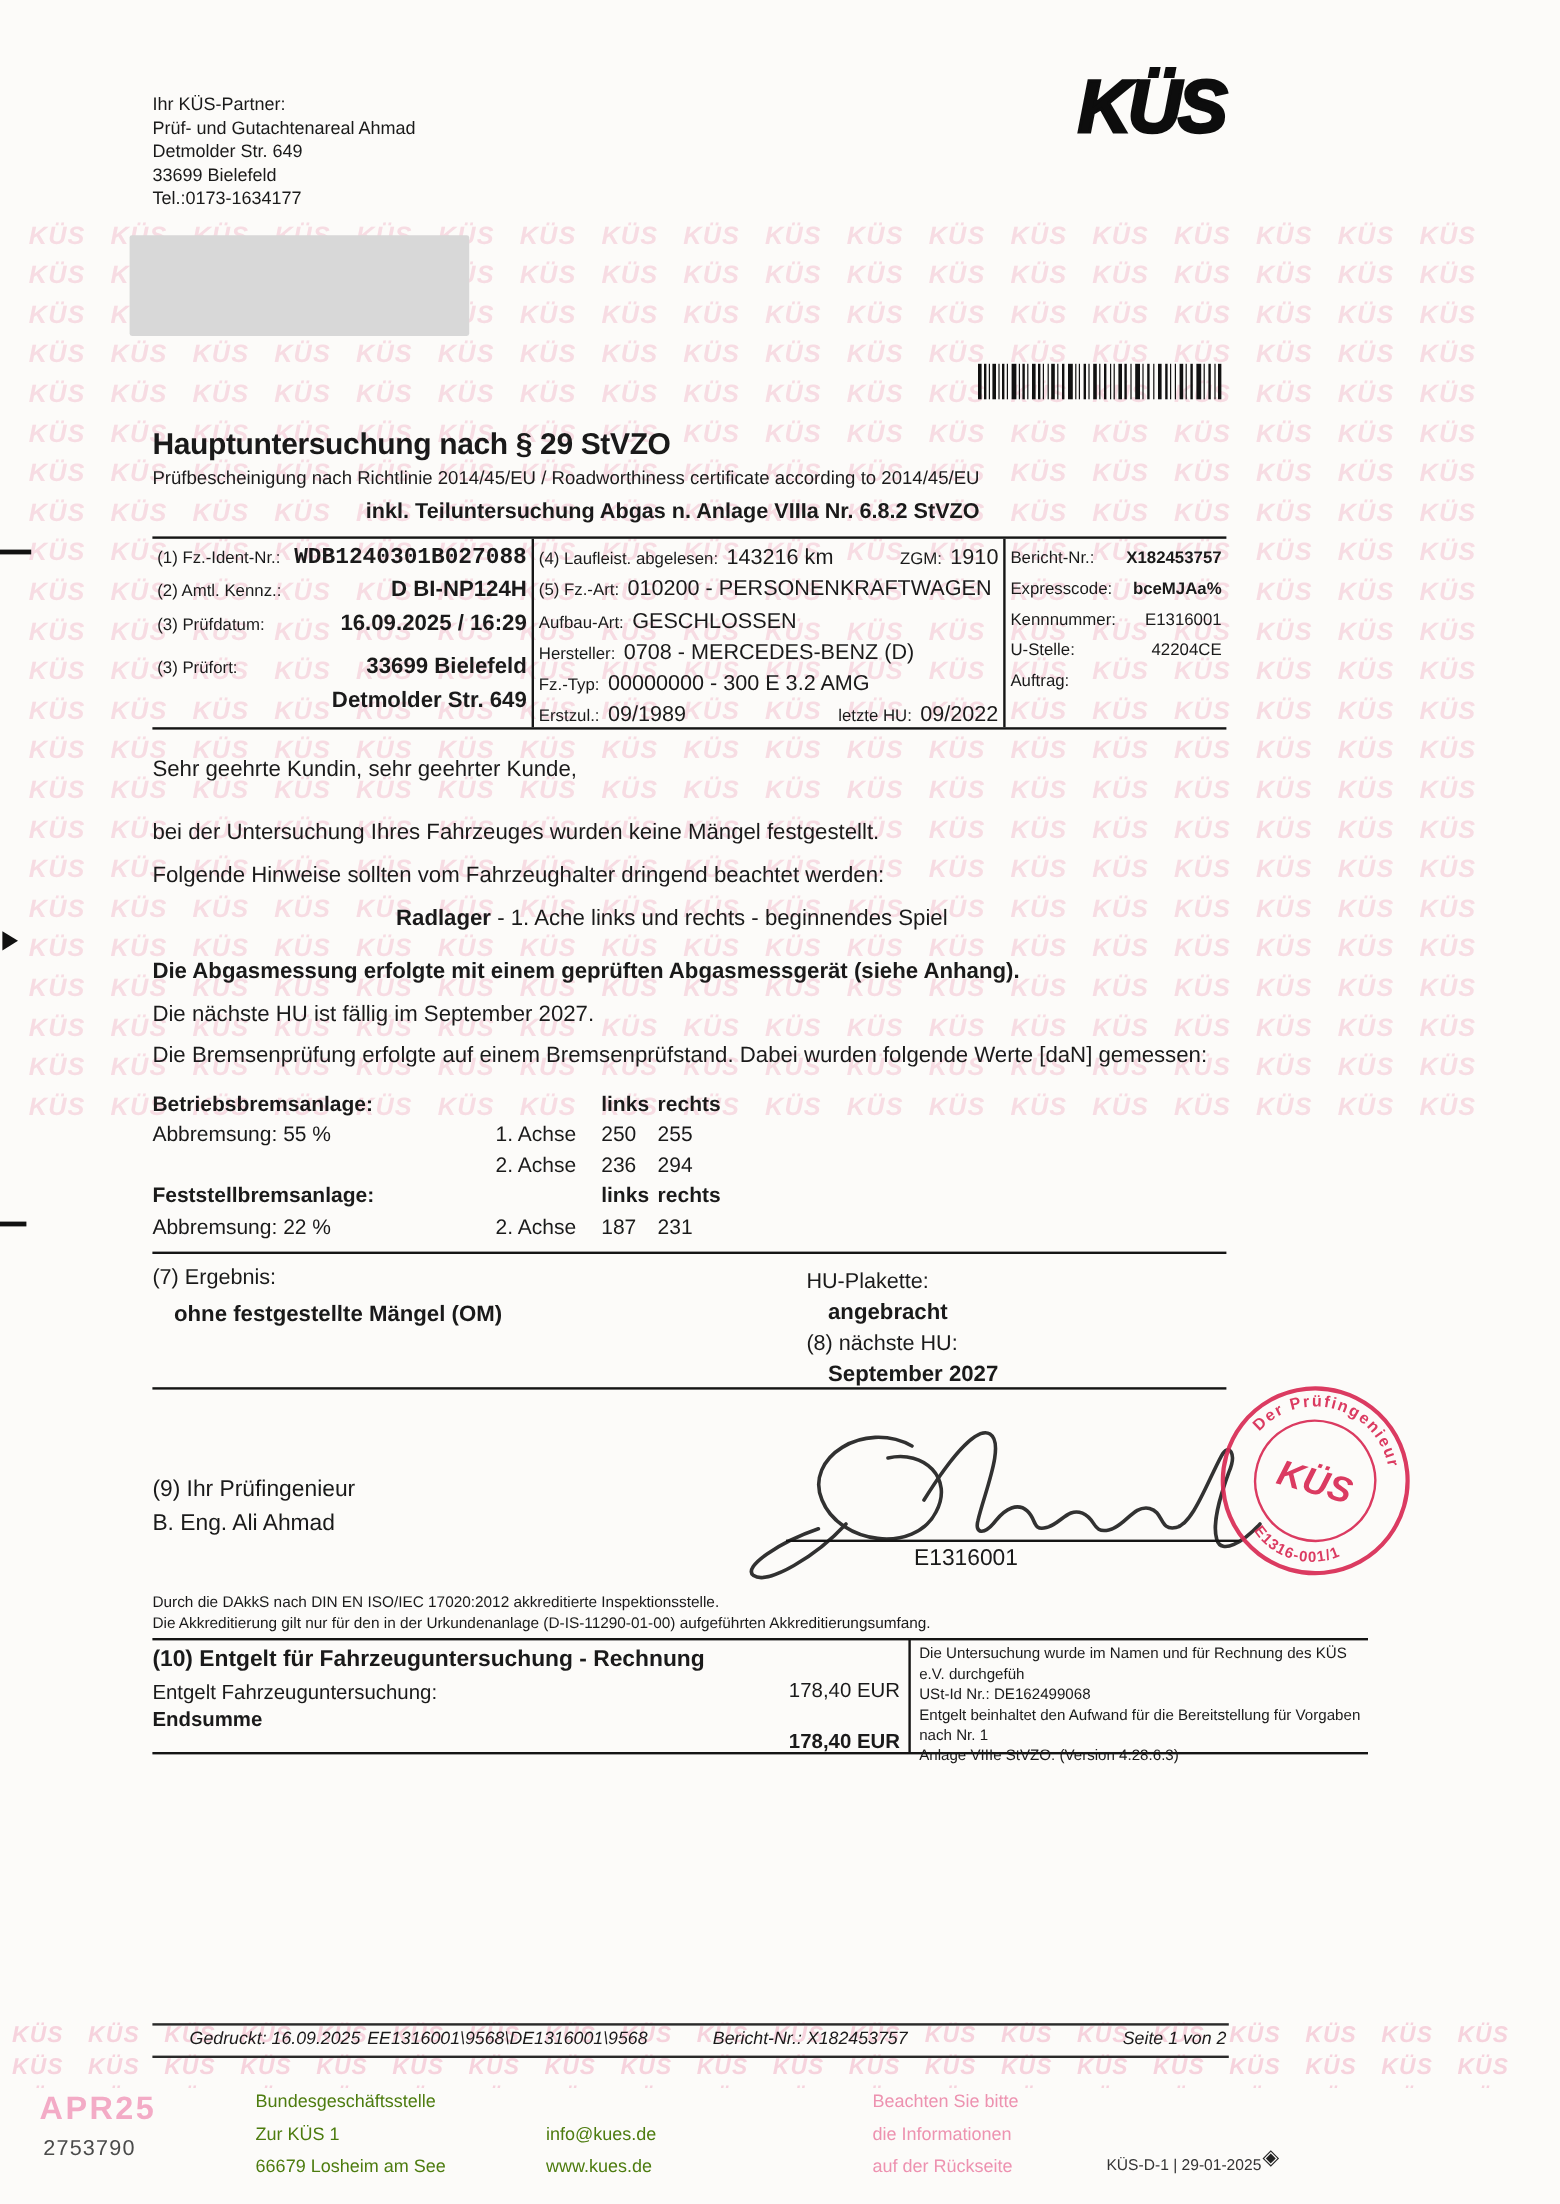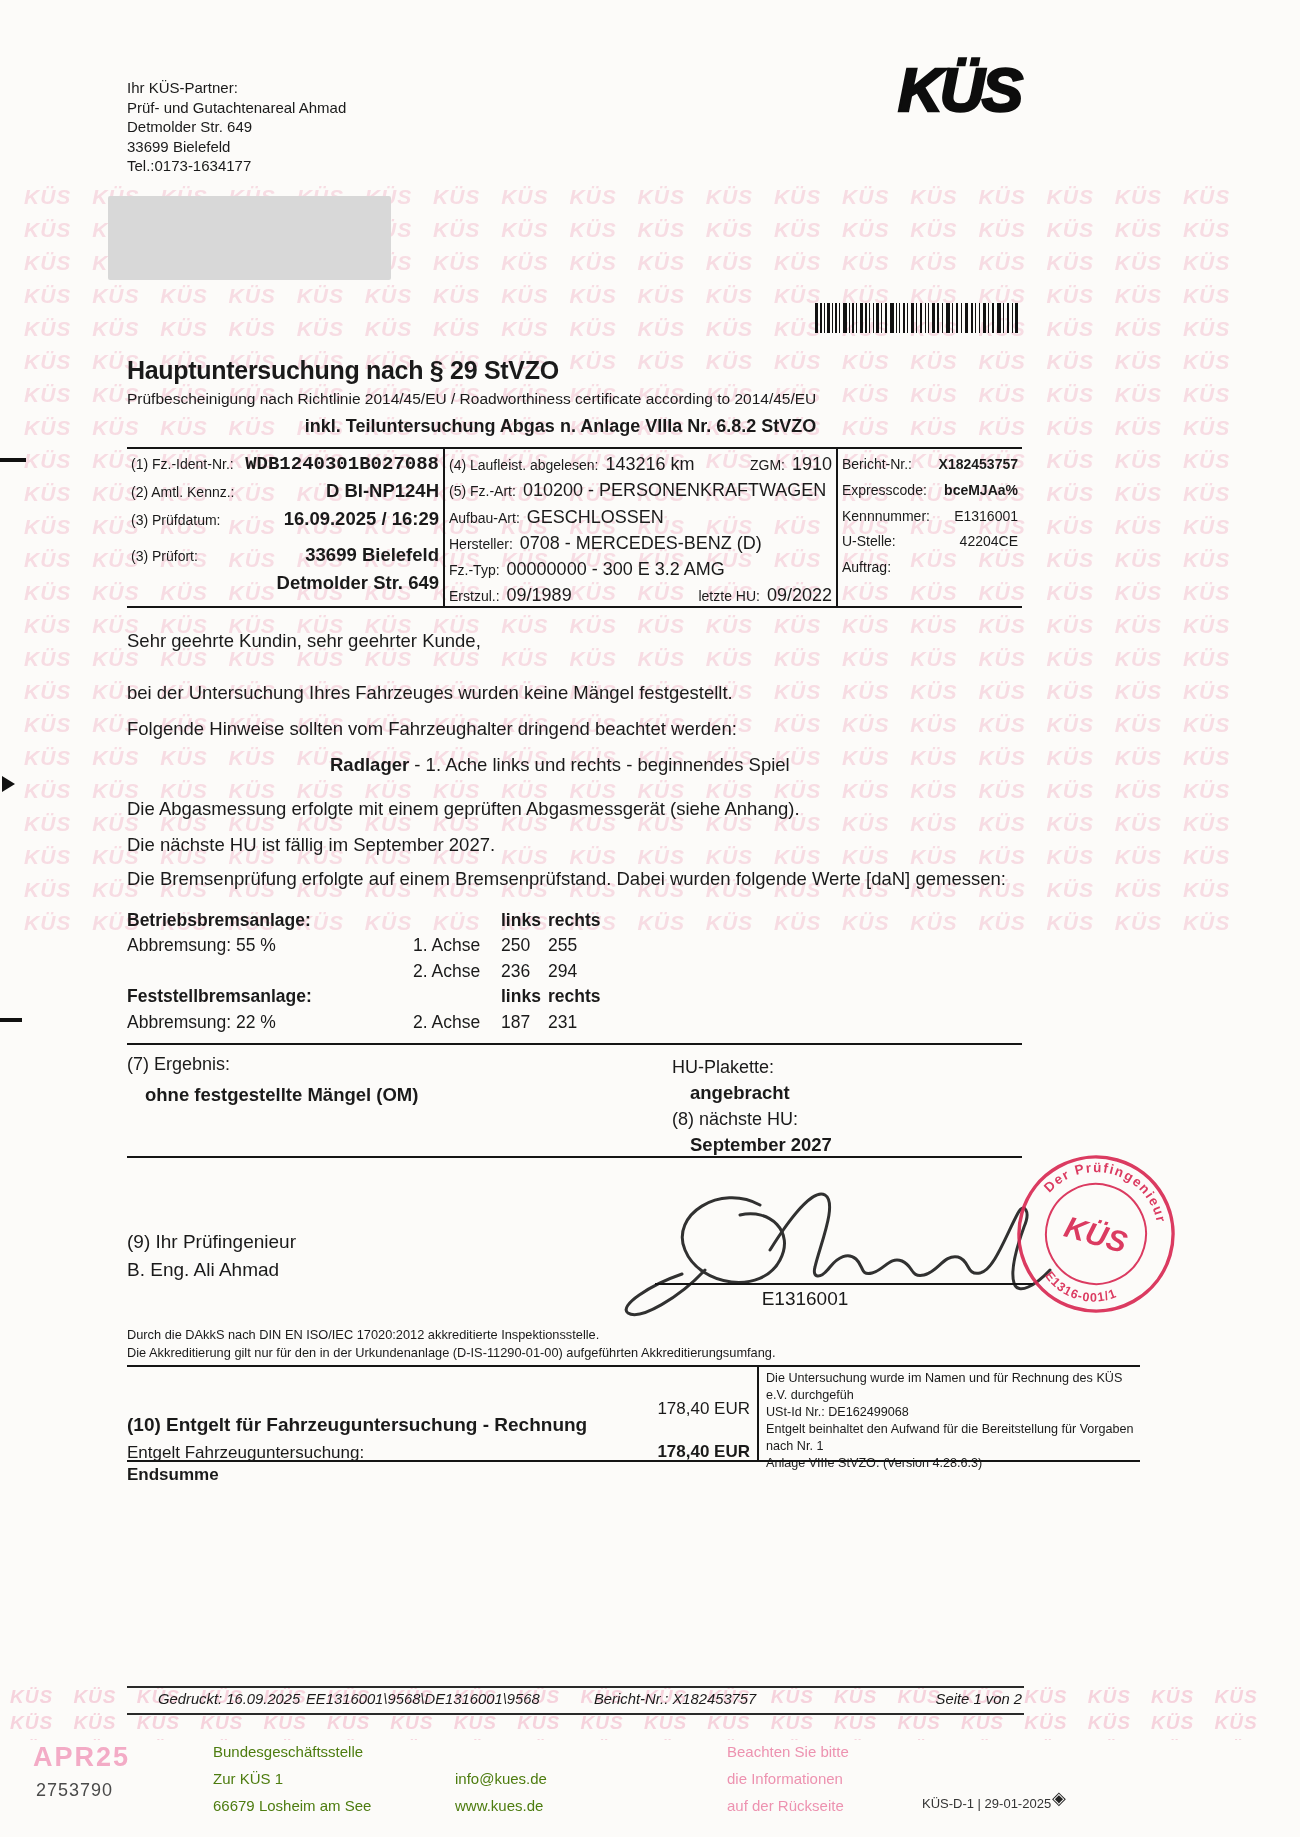--- a/index.html
+++ b/index.html
@@ -44,21 +44,21 @@
 
   
   .brake-grid { display:grid; grid-template-columns:286px 88px 47px 55px; font-size:17.5px; line-height:25.4px; }
   .rule { background:#151515; }
 
   .res-label { font-size:18px; }
   .res-value { font-size:18.5px; font-weight:bold; margin-left:18px; }
 
   .small-print { font-size:12.8px; line-height:17.5px; }
 
-  .fee-title { font-size:19px; font-weight:bold;margin-top:42px; }
+  .fee-title { font-size:19px; font-weight:bold; }
   .fee-row { font-size:17px; line-height:22px; }
   .fee-notes { font-size:12.6px; line-height:17px; }
 
   .print-line { font-size:14.8px; font-style:italic; white-space:nowrap; }
 
   .foot { font-size:15px; line-height:27px; color:#4d7c0f; }
   .foot-pink { color:#ed92b0; }
   .apr { font-size:27px; font-weight:bold; color:#f3abc6; letter-spacing:2px; }
   .serial { font-size:18px; color:#4a4a4a; letter-spacing:1px; }
   .formcode { font-size:13px; color:#333; }
@@ -219,21 +219,21 @@
       </div>
     </div>
   </div>
 
   <div class="abs layer para" style="left:127px; top:630px;">Sehr geehrte Kundin, sehr geehrter Kunde,</div>
   <div class="abs layer para" style="left:127px; top:682px;">bei der Untersuchung Ihres Fahrzeuges wurden keine Mängel festgestellt.</div>
   <div class="abs layer para" style="left:127px; top:718px;">Folgende Hinweise sollten vom Fahrzeughalter dringend beachtet werden:</div>
   <div class="abs layer para" style="left:330px; top:754px;">
     <span class="b">Radlager</span><span> - 1. Ache links und rechts - beginnendes Spiel</span>
   </div>
-  <div class="abs layer para" style="left:127px; top:798px;">Die Abgasmessung erfolgte mit einem geprüften Abgasmessgerät (siehe Anhang).</div>
+  <div class="abs layer para" style="left:127px; top:798px;font-weight:bold;">Die Abgasmessung erfolgte mit einem geprüften Abgasmessgerät (siehe Anhang).</div>
   <div class="abs layer para" style="left:127px; top:834px;">Die nächste HU ist fällig im September 2027.</div>
   <div class="abs layer para" style="left:127px; top:868px;">Die Bremsenprüfung erfolgte auf einem Bremsenprüfstand. Dabei wurden folgende Werte [daN] gemessen:</div>
 
   <div class="abs layer brake-grid" style="left:127px; top:908px; width:480px;">
     <div class="b">Betriebsbremsanlage:</div>
     <div></div>
     <div class="b">links</div>
     <div class="b">rechts</div>
 
     <div>Abbremsung: 55 %</div>

